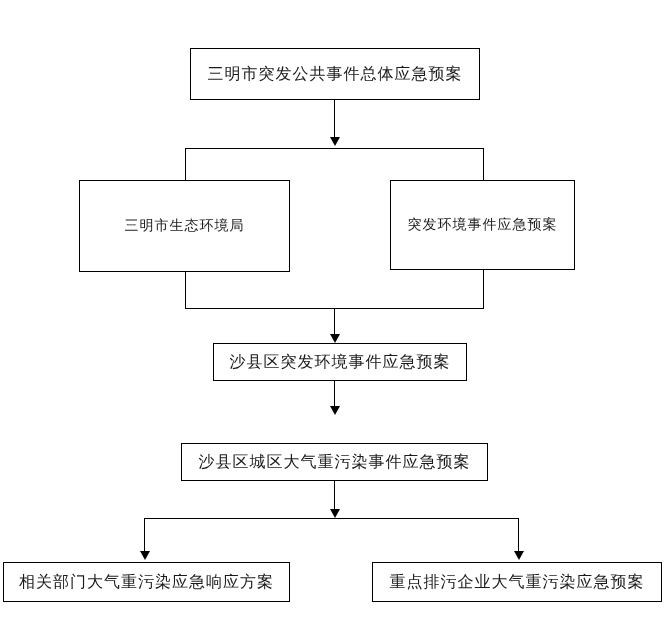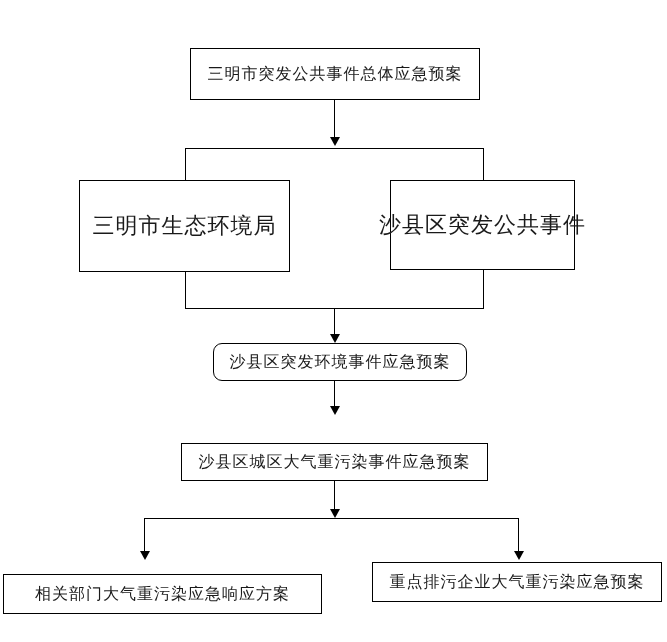--- a/index.html
+++ b/index.html
@@ -15,37 +15,36 @@
     font-family: "Liberation Serif", "DejaVu Serif", serif;
     overflow: hidden;
   }
   .node {
     position: absolute;
     box-sizing: border-box;
     border: 1px solid #000000;
     background: #ffffff;
     display: flex;
     flex-direction: column;
-    align-items: center;
     justify-content: center;
     color: #1a1a1a;
     text-align: center;
     letter-spacing: 1px;
     z-index: 2;
   }
   .node .line {
     display: block;
     white-space: nowrap;
     line-height: 1.05;
   }
   .node.single .line {
     font-size: 16px;
   }
   .node.double .line {
-    font-size: 22px;
+    font-size: 14px;
     margin: 5px 0;
   }
   .node.bottom .line {
     font-size: 16px;
   }
   
   .conn {
     position: absolute;
     background: #000000;
     z-index: 1;
@@ -76,49 +75,49 @@
 
   <div class="conn h" style="left:185px; top:148px; width:299px;"></div>
   <div class="conn v" style="left:185px; top:148px; height:32px;"></div>
   <div class="conn v" style="left:483px; top:148px; height:32px;"></div>
 
   <div class="node double" style="left:79px; top:180px; width:211px; height:92px;">
     <span class="line">三明市生态环境局</span>
   </div>
 
   <div class="node double" style="left:390px; top:180px; width:185px; height:90px;">
-    <span class="line">沙县区突发公共事件</span>
+    <span class="line">突发环境事件应急预案</span>
   </div>
 
   <div class="conn v" style="left:185px; top:272px; height:37px;"></div>
   <div class="conn v" style="left:483px; top:270px; height:39px;"></div>
   <div class="conn h" style="left:185px; top:308px; width:299px;"></div>
   <div class="conn v" style="left:334px; top:308px; height:26px;"></div>
   <div class="arrowhead" style="left:330px; top:334px;"></div>
 
-  <div class="node single" style="left:213px; top:343px; width:254px; height:38px;border-radius:9px;">
+  <div class="node single" style="left:213px; top:343px; width:254px; height:38px;">
     <span class="line">沙县区突发环境事件应急预案</span>
   </div>
 
   <div class="conn v" style="left:334px; top:381px; height:25px;"></div>
   <div class="arrowhead" style="left:330px; top:406px;"></div>
 
   <div class="node single" style="left:181px; top:416px; width:307px; height:38px;margin-top:27px;">
     <span class="line">沙县区城区大气重污染事件应急预案</span>
   </div>
 
   <div class="conn v" style="left:334px; top:454px; height:55px;"></div>
   <div class="arrowhead" style="left:330px; top:509px;"></div>
   <div class="conn h" style="left:144px; top:518px; width:375px;"></div>
   <div class="conn v" style="left:144px; top:518px; height:33px;"></div>
   <div class="arrowhead" style="left:140px; top:551px;"></div>
   <div class="conn v" style="left:518px; top:518px; height:33px;"></div>
   <div class="arrowhead" style="left:514px; top:551px;"></div>
 
-  <div class="node bottom" style="left:3px; top:574px; width:319px; height:40px;">
+  <div class="node bottom" style="left:3px; top:562px; width:287px; height:40px;">
     <span class="line">相关部门大气重污染应急响应方案</span>
   </div>
 
   <div class="node bottom" style="left:372px; top:562px; width:290px; height:40px;">
     <span class="line">重点排污企业大气重污染应急预案</span>
   </div>
 
 </div>
 
 </body></html>

